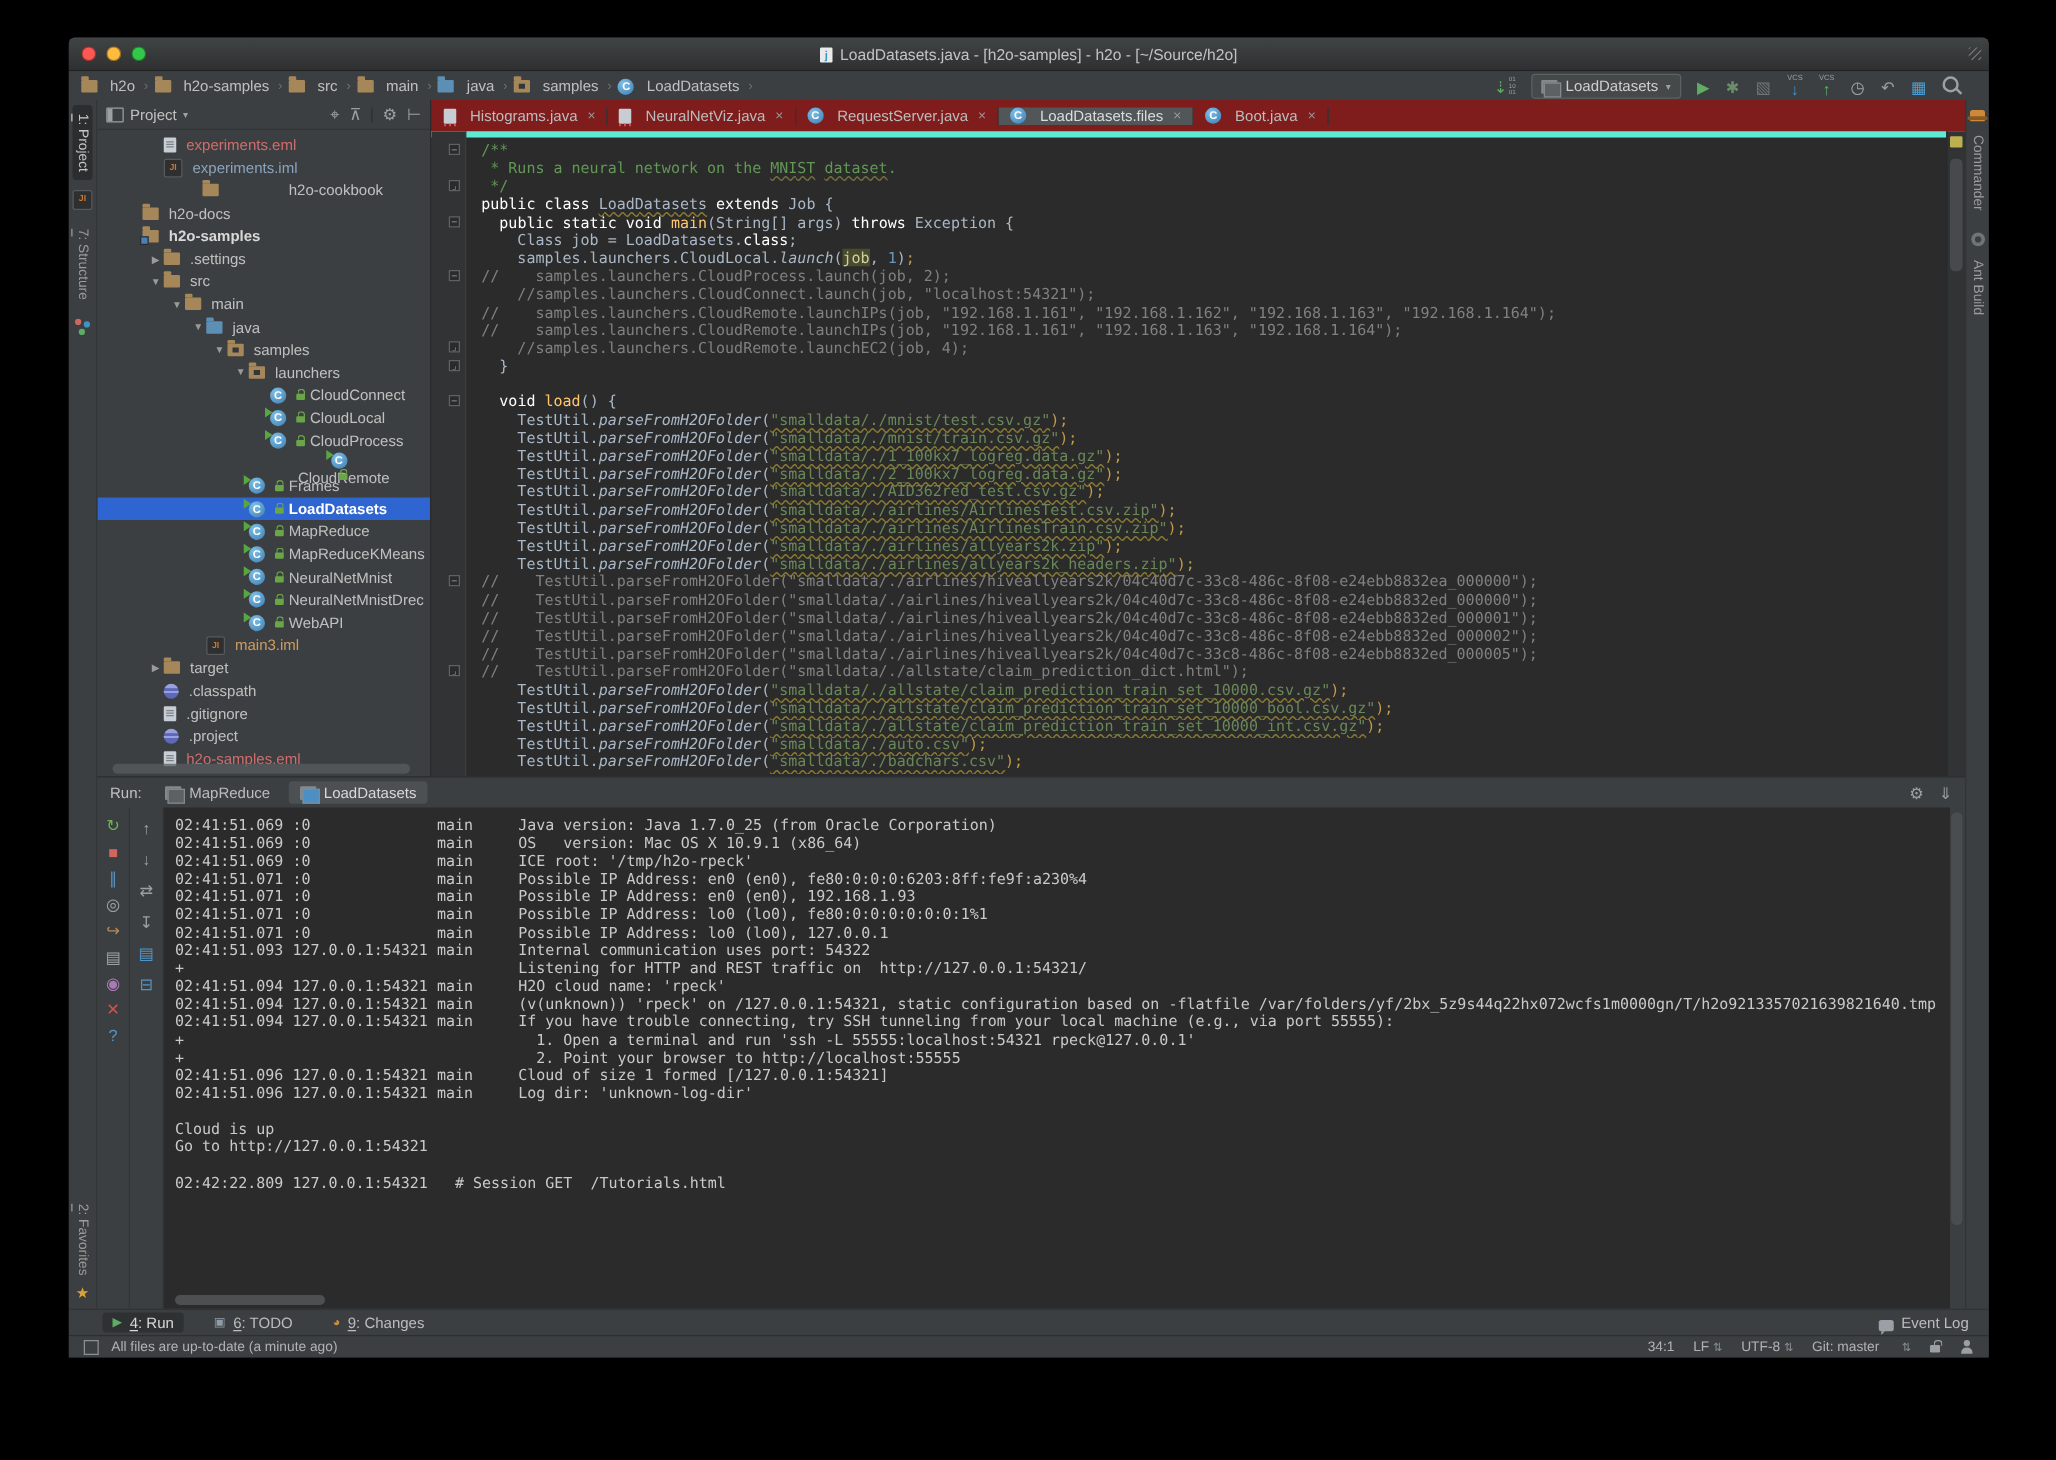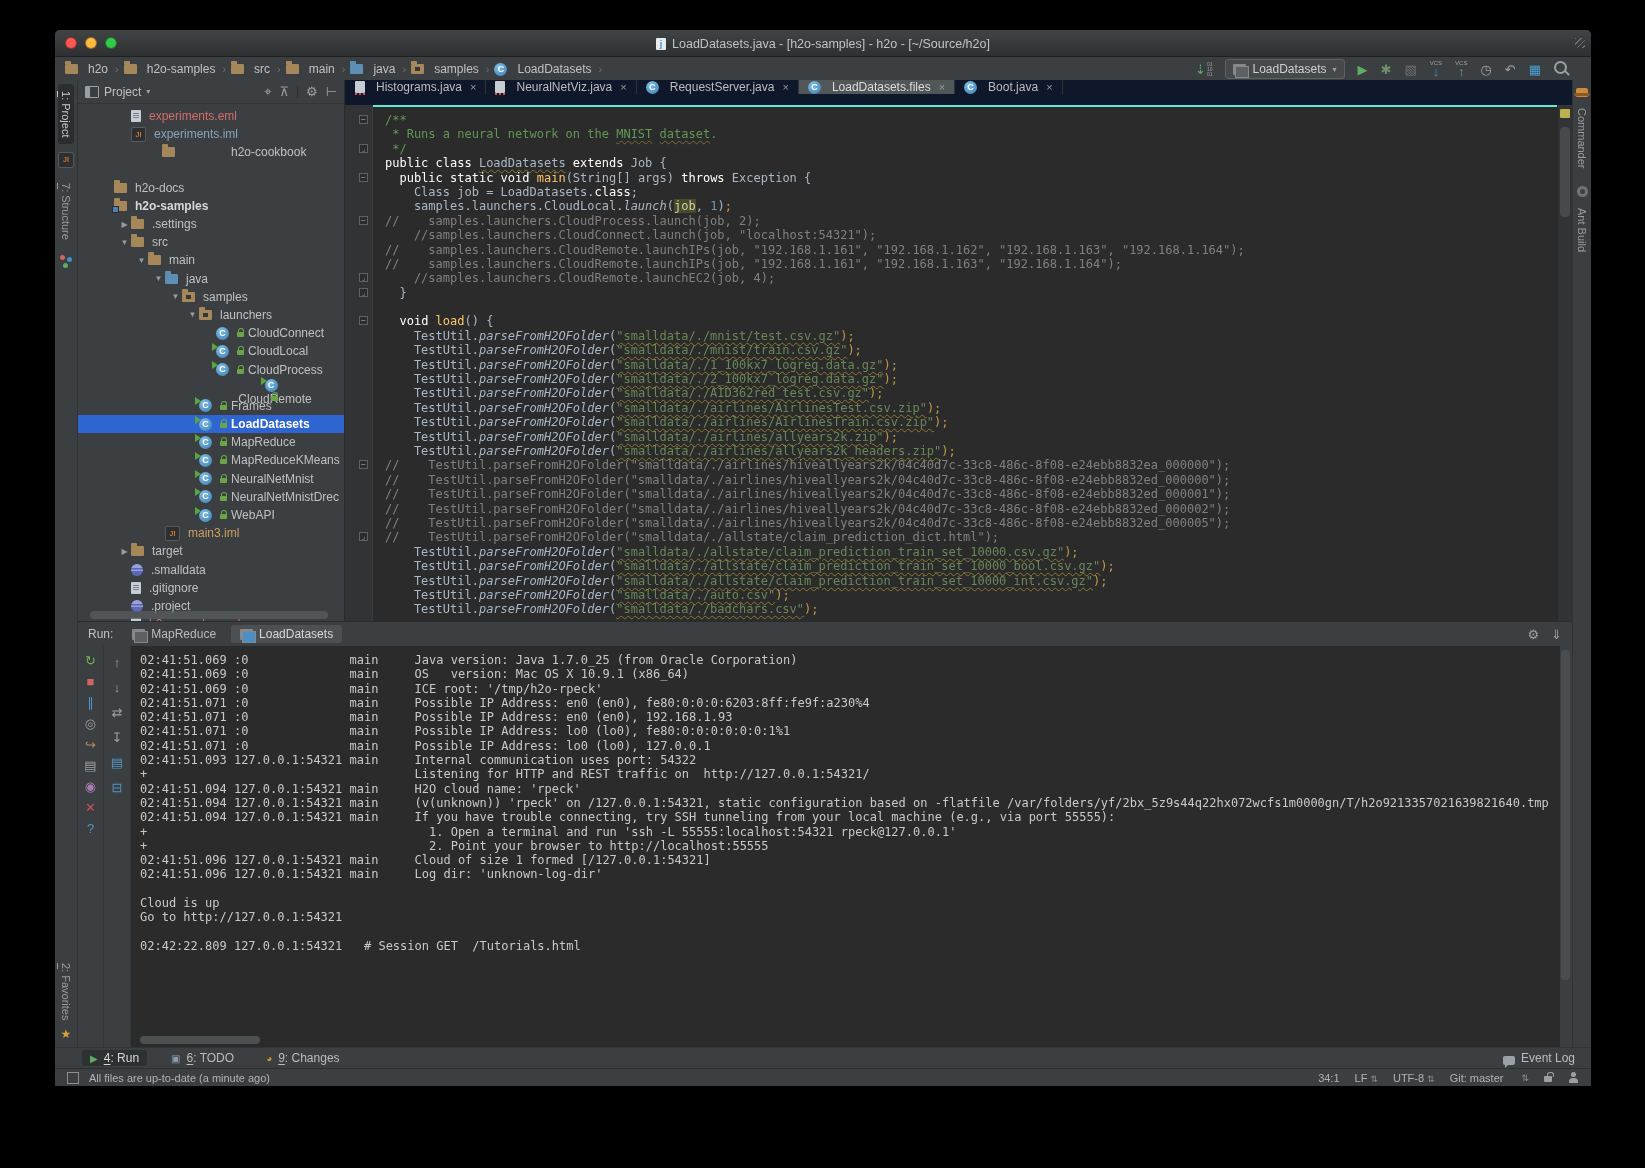--- a/index.html
+++ b/index.html
@@ -101,21 +101,21 @@
   .ico-file-err::after{content:"";position:absolute;left:0;bottom:-2px;width:10px;height:2px;
         background:repeating-linear-gradient(90deg,#d64f4f 0 2px,transparent 2px 4px)}
   .ico-iml{width:13px;height:13px;background:#2d2f30;border:1px solid #565a5c;border-radius:2px;display:inline-block;
            font-size:7px;font-weight:bold;text-align:center;line-height:13px}
   .ico-iml::before{content:"JI";color:#cc7832}
   .ico-eclipse{width:12px;height:12px;border-radius:50%;display:inline-block;
       background:linear-gradient(#98a1dd 30%,#5d68b8 32%,#5d68b8 45%,#98a1dd 47%,#98a1dd 60%,#5d68b8 62%)}
   .tree-hscroll{position:absolute;left:12px;bottom:3px;width:238px;height:8px;background:#5a5d5f;border-radius:4px;opacity:.75}
   
   .editor-pane{position:absolute;left:290px;top:0;right:19px;bottom:425px;background:#2b2b2b}
-  .tabbar{height:25px;background:#0f172a;border-bottom:2px solid #5eead4;display:flex;align-items:flex-start;padding-left:1px}
+  .tabbar{height:25px;background:#7f1d1d;border-bottom:5px solid #5eead4;display:flex;align-items:center;padding-left:1px}
   .etab{display:flex;align-items:center;gap:6px;padding:0 9px;border-right:1px solid #303334;color:#bcbcbc;font-size:12px}
   .etab.active{background:#515658;color:#dcdcdc}
   .etab .close{color:#9a9a9a;font-size:11px;margin-left:2px}
   .code-wrap{position:absolute;top:25px;left:0;right:14px;bottom:0;overflow:hidden;padding-top:8px}
   .gutter-bg{position:absolute;left:0;top:0;bottom:0;width:27px;background:#313335;border-right:1px solid #3a3d3f}
   .code-line{display:flex;height:14.4px;line-height:14.4px;font-family:"DejaVu Sans Mono",monospace;font-size:12px;
              white-space:pre;position:relative}
   .gutter-cell{width:27px;flex:none;position:relative}
   .fold{position:absolute;right:4px;top:2px;width:9px;height:9px;border:1px solid #5f6264;background:#2b2b2b;
         color:#9a9a9a;font-size:8px;line-height:7px;text-align:center;box-sizing:border-box}
@@ -312,21 +312,21 @@
           <div class="tree-row" style="padding-left: 40px;">
             <span class="arrow"></span>
             <span class="tico ico-iml"></span>
             <span class="t-blue" style="margin-left: 3px;">experiments.iml</span>
           </div>
           <div class="tree-row" style="padding-left: 23px; gap: 48px;">
             <span class="arrow"></span>
             <span class="tico ico-folder"></span>
             <span style="margin-left: 3px;">h2o-cookbook</span>
           </div>
-          <div class="tree-row" style="padding-left: 23px; margin-top: 17px;">
+          <div class="tree-row" style="padding-left: 23px;">
             <span class="arrow"></span>
             <span class="tico ico-folder"></span>
             <span style="margin-left: 3px;">h2o-docs</span>
           </div>
           <div class="tree-row bold" style="padding-left: 23px;">
             <span class="arrow"></span>
             <span class="tico ico-module"></span>
             <span style="margin-left: 3px;">h2o-samples</span>
           </div>
           <div class="tree-row" style="padding-left: 40px;">
@@ -451,21 +451,21 @@
             <span class="t-orange" style="margin-left: 3px;">main3.iml</span>
           </div>
           <div class="tree-row" style="padding-left: 40px;">
             <span class="arrow">▶</span>
             <span class="tico ico-folder"></span>
             <span style="margin-left: 3px;">target</span>
           </div>
           <div class="tree-row" style="padding-left: 40px;">
             <span class="arrow"></span>
             <span class="tico ico-eclipse"></span>
-            <span style="margin-left: 3px;">.smalldata</span>
+            <span style="margin-left: 3px;">.classpath</span>
           </div>
           <div class="tree-row" style="padding-left: 40px;">
             <span class="arrow"></span>
             <span class="tico ico-file"></span>
             <span style="margin-left: 3px;">.gitignore</span>
           </div>
           <div class="tree-row" style="padding-left: 40px;">
             <span class="arrow"></span>
             <span class="tico ico-eclipse"></span>
             <span style="margin-left: 3px;">.project</span>

